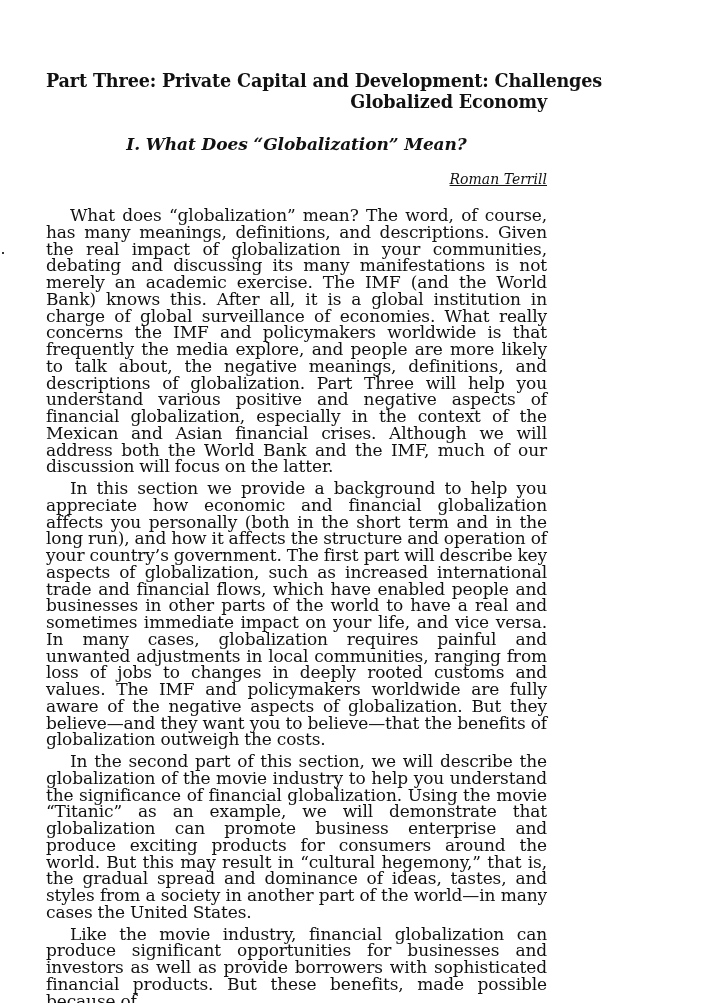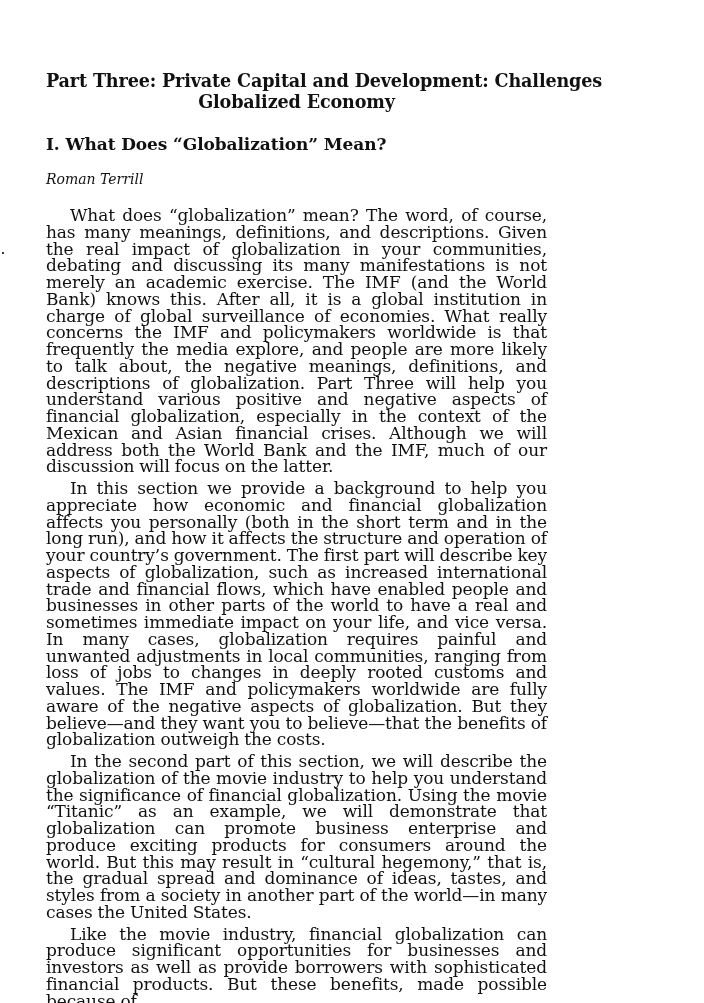--- a/index.html
+++ b/index.html
@@ -22,34 +22,37 @@
       width: 501px;
     }
     .part-title {
       font-weight: bold;
       font-size: 17.6px;
       line-height: 21px;
       text-align: center;
       margin: 0;
       letter-spacing: -0.15px;
     }
-    .part-title span { display: block; white-space: nowrap; }
+    .part-title span { display: block; white-space: nowrap; text-align: right; }
     .section-title {
       font-weight: bold;
       font-size: 17px;
       line-height: 21px;
+      text-align: center;
       margin: 22px 0 0 0;
       letter-spacing: -0.1px;
+      font-style: italic;
     }
     .author {
       font-style: italic;
       font-size: 14px;
       line-height: 18px;
-      text-align: left;
+      text-align: right;
       margin: 15px 0 0 0;
+      text-decoration: underline;
     }
     .body-text {
       margin-top: 19px;
     }
     .para {
       font-size: 17px;
       line-height: 16.75px;
       text-align: justify;
       text-indent: 24px;
       margin: 0 0 5px 0;

